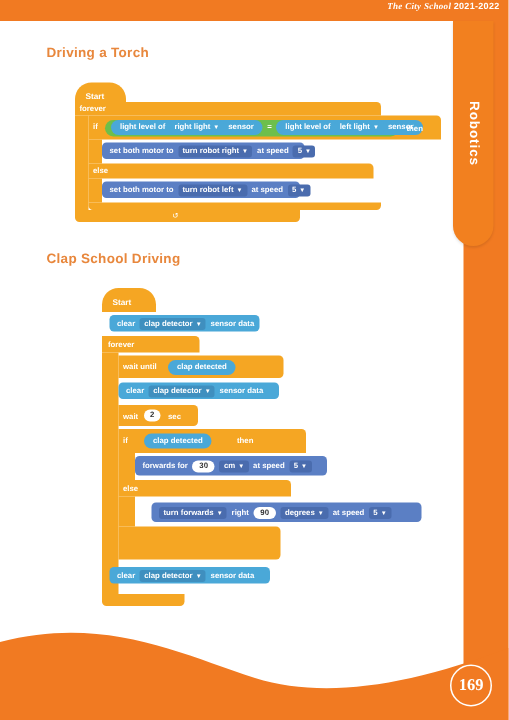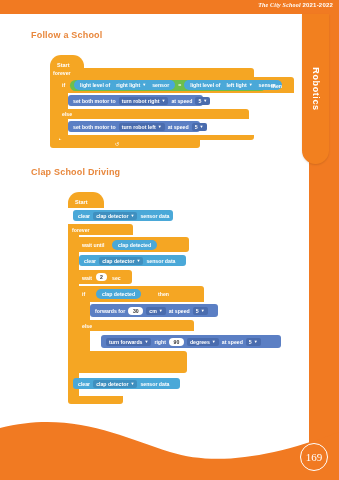--- a/index.html
+++ b/index.html
@@ -42,21 +42,21 @@
     white-space:nowrap;
   }
   
   .wave{
     position:absolute;left:0;bottom:0;width:339px;height:72px;
   }
   .page-num{
     position:absolute;right:11px;bottom:9px;
     width:26px;height:26px;border-radius:50%;
     border:1.3px solid #ffffff;
-    color:#ffffff;font-size:11px;font-weight:normal;
+    color:#ffffff;font-size:11px;font-weight:bold;
     display:flex;align-items:center;justify-content:center;
     font-family:"Liberation Serif", serif;
   }
   
   .sec-title{
     position:absolute;color:#e8873c;font-size:9px;font-weight:bold;
     letter-spacing:.2px;white-space:nowrap;
   }
   #title-1{left:31px;top:30px;}
   #title-2{left:31px;top:167px;}
@@ -123,21 +123,21 @@
     <span>The City School</span>
     <span class="yr">2021-2022</span>
   </div>
 
   <div class="right-band"></div>
   <div class="page-shadow"></div>
   <div class="side-tab">
     <div class="side-tab-label">Robotics</div>
   </div>
 
-  <div class="sec-title" id="title-1">Follow a School</div>
+  <div class="sec-title" id="title-1">Driving a Torch</div>
 
   <div class="prog" id="prog1" style="left:50px;top:55px;width:250px;height:95px;">
 
     <div class="blk hat" style="left:0px;top:0px;width:34px;height:13px;">
       <span>Start</span>
     </div>
 
     <div class="blk ctrl" style="left:0px;top:13px;width:204px;height:9px;border-radius:0 3px 0 0;"></div>
     <div class="ctrl-lbl" style="left:3px;top:14.5px;">forever</div>
 

